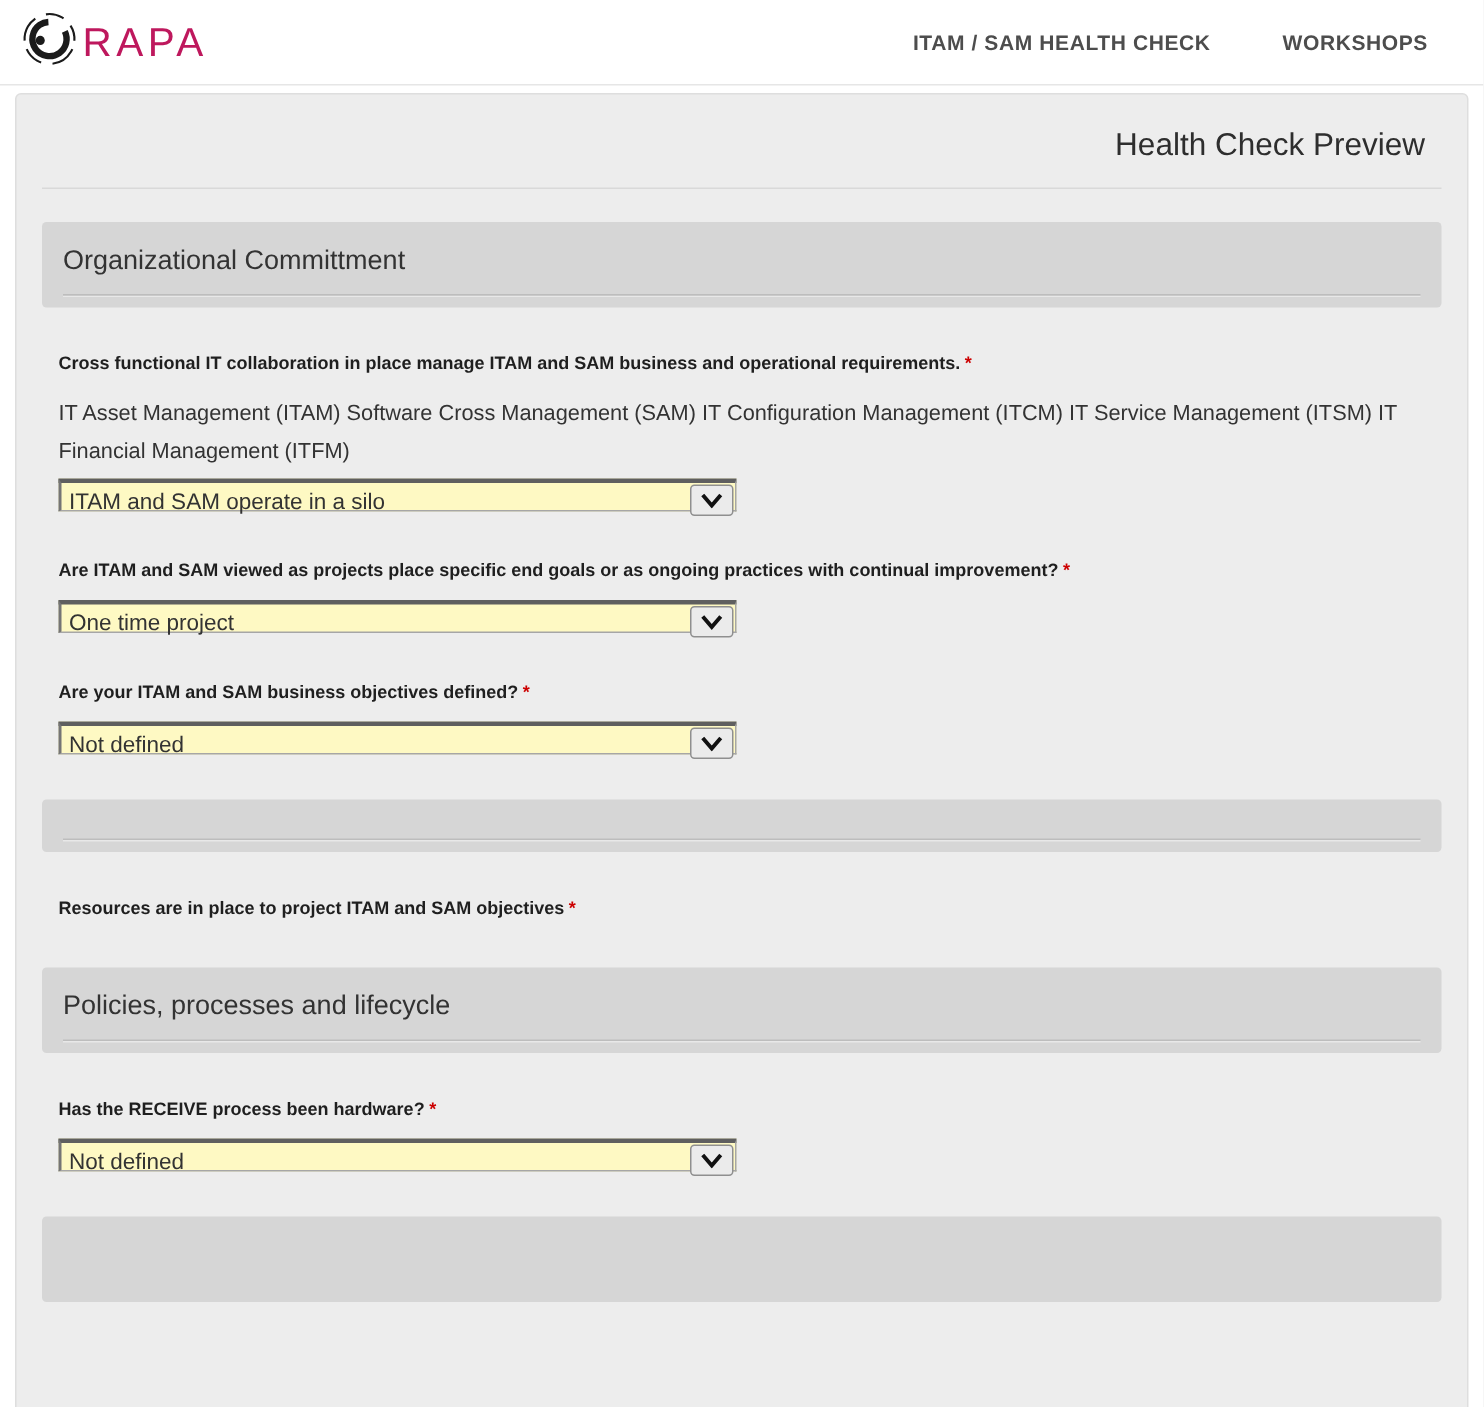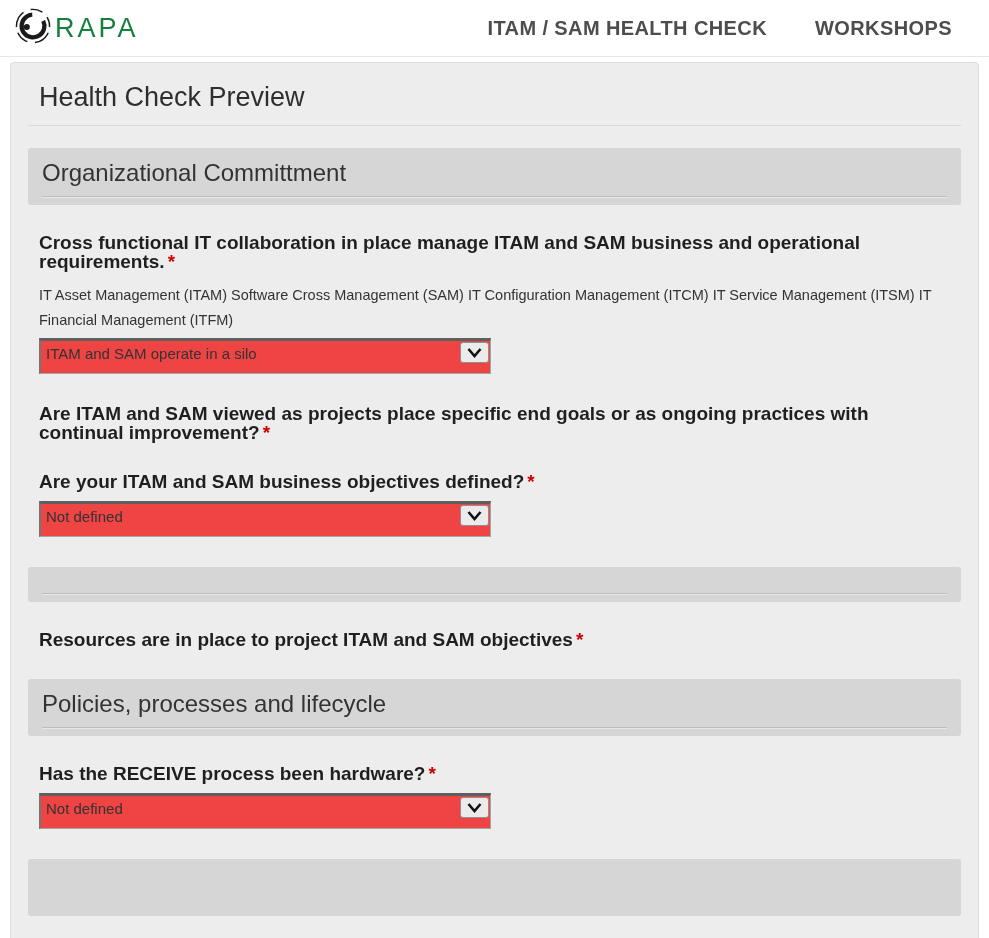--- a/index.html
+++ b/index.html
@@ -13,79 +13,79 @@
 
   
   .top-header {
     height: 57px; background: #fff;
     border-bottom: 1px solid #e6e6e6;
     display: flex; align-items: center;
     padding: 0 37px 0 14px;
   }
   .logo { display: flex; align-items: center; gap: 3px; }
   .logo-text {
-    font-size: 27px; letter-spacing: 3px; color: #15803d;
+    font-size: 27px; letter-spacing: 3px; color: #be185d;
     font-weight: 400; line-height: 1;
   }
   .main-nav { margin-left: auto; display: flex; gap: 48px; }
   .nav-item {
-    font-size: 20px; font-weight: bold; color: #4d4d4d;
+    font-size: 14px; font-weight: bold; color: #4d4d4d;
     letter-spacing: 0.4px; cursor: pointer; text-transform: uppercase;
   }
 
   
   .card {
     margin: 5px 10px 0;
     background: #ededed;
     border: 1px solid #dedede;
     border-radius: 4px;
     padding: 18px 17px 0;
     min-height: 900px;
   }
   .page-title {
     margin: 2px 11px 12px;
-    font-size: 27px; line-height: 28px; color: #2e2e2e; font-weight: 400;
+    font-size: 21px; line-height: 28px; color: #2e2e2e; font-weight: 400; text-align: right;
   }
   .title-rule {
     border: none; border-top: 1px solid #d9d9d9;
     margin: 14px 0 22px;
   }
 
   
   .section-bar {
     background: #d6d6d6;
     border-radius: 3px;
     padding: 14px 14px 8px;
     margin-bottom: 28px;
   }
   .section-title {
-    font-size: 24px; line-height: 22px; color: #333; font-weight: 400;
+    font-size: 18px; line-height: 22px; color: #333; font-weight: 400;
   }
   .section-divider {
     border: none; border-top: 1px solid #bdbdbd;
     box-shadow: 0 1px 0 rgba(255,255,255,0.45);
     margin: 12px 0 0;
   }
 
   
   .question { margin: 0 11px 30px; }
   .q-label {
-    font-size: 19px; line-height: 19px; font-weight: bold; color: #1f1f1f;
+    font-size: 12px; line-height: 19px; font-weight: bold; color: #1f1f1f;
   }
   .req { color: #cc0000; font-weight: bold; margin-left: 3px; }
   .q-help {
     font-size: 14.5px; line-height: 25px; color: #333;
     margin-top: 12px; font-weight: 400;
   }
   .q-label + .select { margin-top: 10px; }
   .q-help + .select { margin-top: 5px; }
 
   
   .select {
-    width: 452px; height: 36px; background: #ef4444; position: relative;
+    width: 452px; height: 22px; background: #fef9c3; position: relative;
     border: 1px solid #a6a6a6;
     border-top: 3px solid #5f5f5f;
     border-left: 2px solid #757575;
     cursor: pointer;
   }
   .select-value {
     display: block; padding: 3px 34px 0 5px;
     font-size: 15px; line-height: 19px; color: #333;
     white-space: nowrap; overflow: hidden;
   }
@@ -139,20 +139,28 @@
             <path d="M1.5 1 L7.5 8 L13.5 1" fill="none" stroke="#111" stroke-width="2.6"></path>
           </svg>
       </span>
     </div>
   </div>
 
   <div class="question">
     <div class="q-label">
       <span>Are ITAM and SAM viewed as projects place specific end goals or as ongoing practices with continual improvement?</span><span class="req">*</span>
     </div>
+    <div class="select">
+      <span class="select-value">One time project</span>
+      <span class="select-arrow">
+        <svg width="15" height="10" viewBox="0 0 15 10">
+            <path d="M1.5 1 L7.5 8 L13.5 1" fill="none" stroke="#111" stroke-width="2.6"></path>
+          </svg>
+      </span>
+    </div>
   </div>
 
   <div class="question">
     <div class="q-label">
       <span>Are your ITAM and SAM business objectives defined?</span><span class="req">*</span>
     </div>
     <div class="select">
       <span class="select-value">Not defined</span>
       <span class="select-arrow">
         <svg width="15" height="10" viewBox="0 0 15 10">

